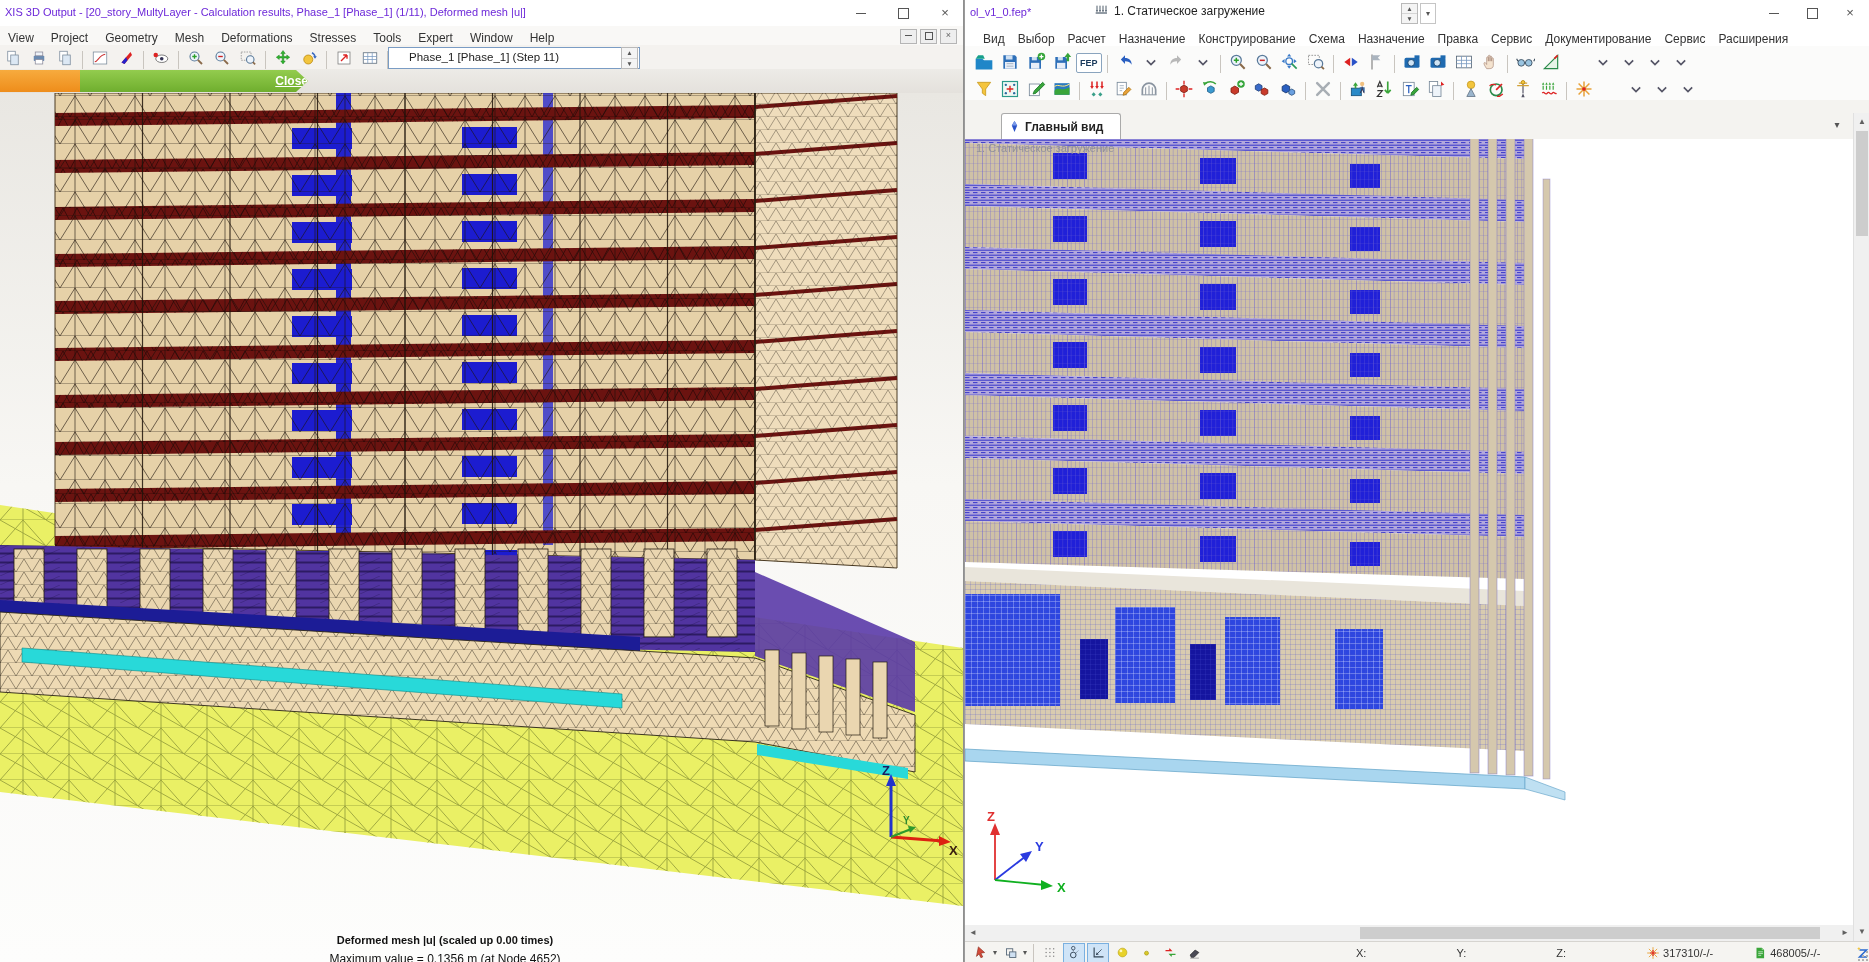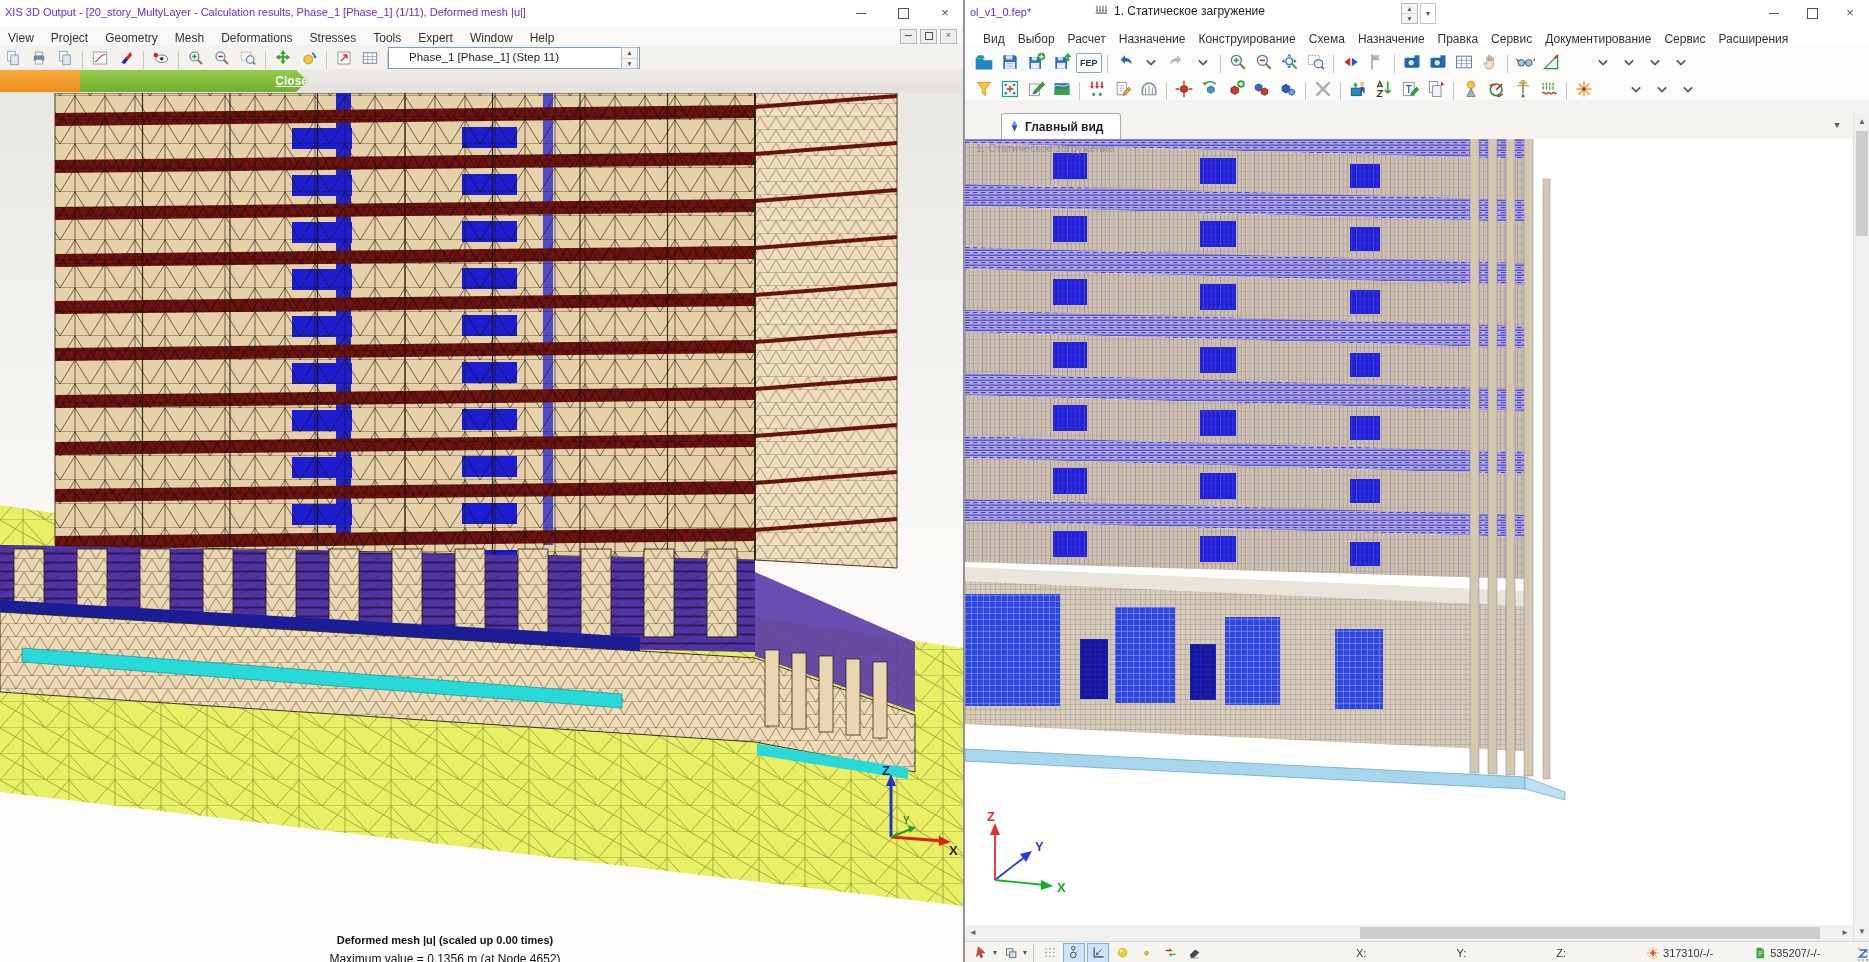--- a/index.html
+++ b/index.html
@@ -1095,21 +1095,21 @@
       <span class="sfield" style="margin-left:80px;justify-content:center;">
         <svg>
             <use href="#i-star2"></use>
           </svg>
         <span>317310/-/-</span>
       </span>
       <span class="sfield" style="margin-left:40px;">
         <svg>
             <use href="#i-sheet"></use>
           </svg>
-        <span>535207/-/-</span>
+        <span>468005/-/-</span>
       </span>
       <span class="sfield" style="margin-left:36px;">
         <svg>
             <use href="#i-zblue"></use>
           </svg>
       </span>
       <div class="grip"></div>
     </div>
   </div>
 </div>

